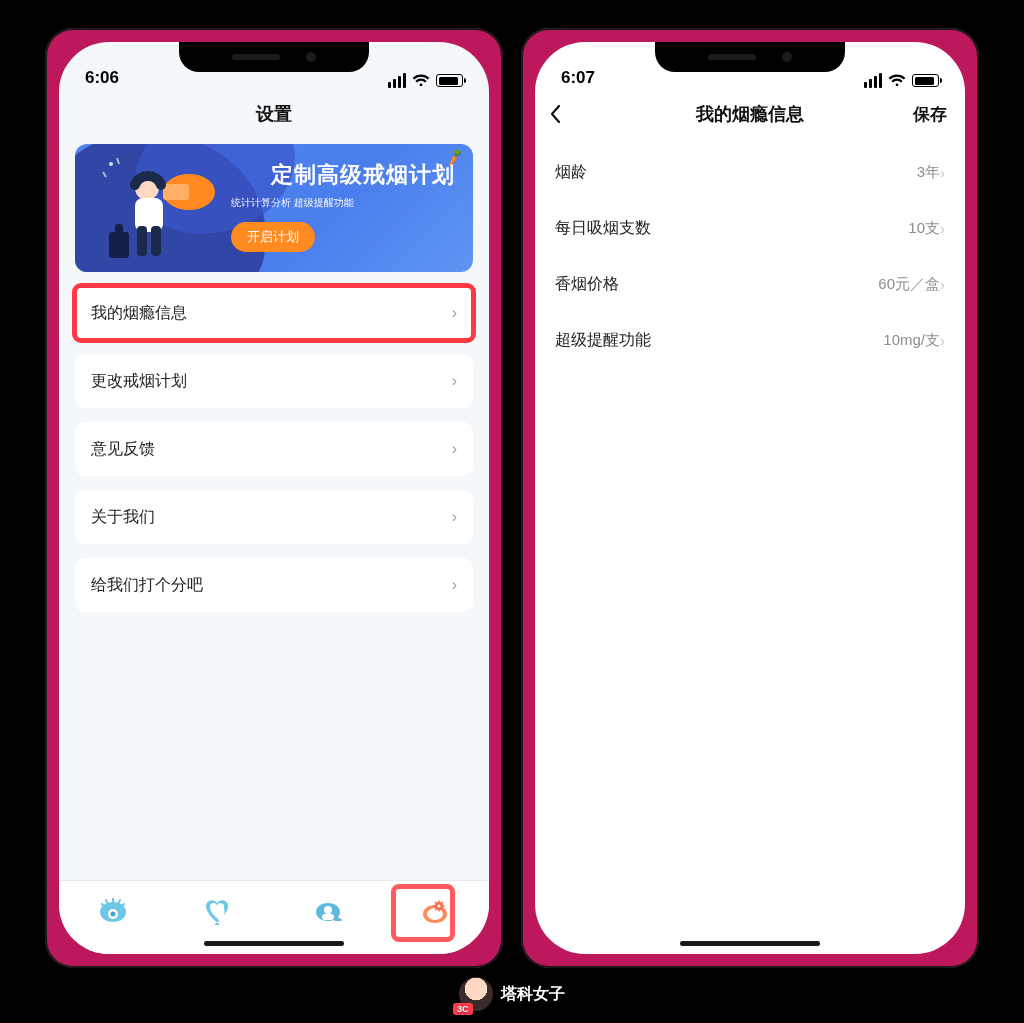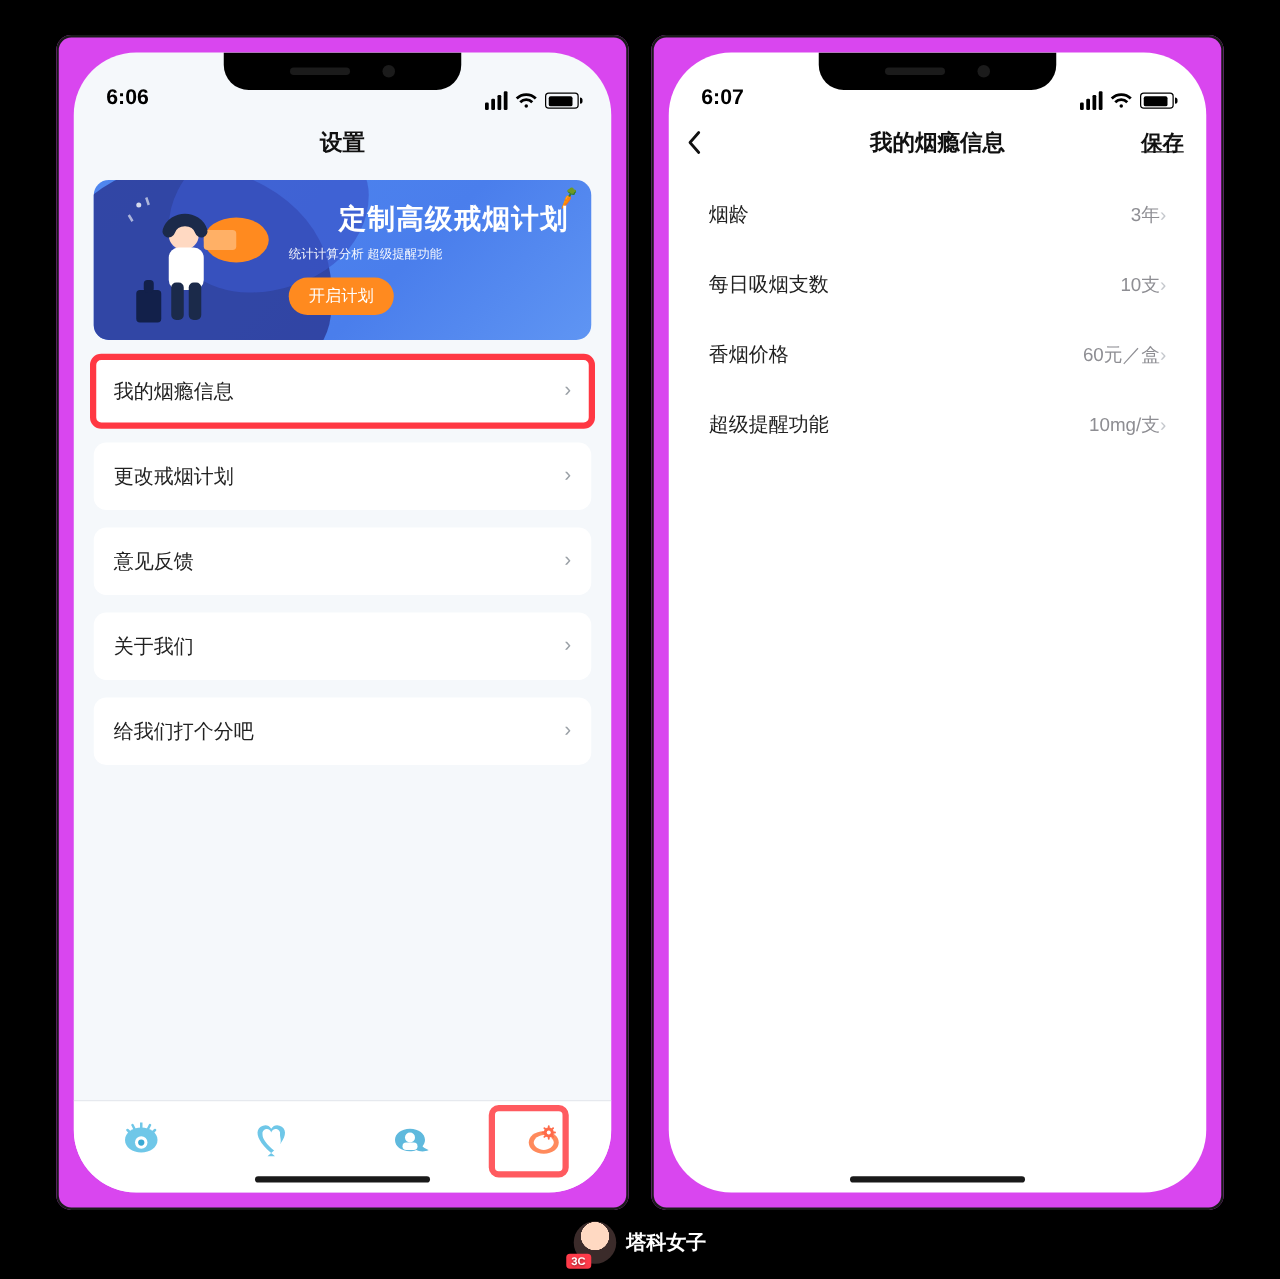--- a/index.html
+++ b/index.html
@@ -15,22 +15,22 @@
     position: absolute;
     left: 50%; top: 28px;
     transform: translateX(-50%);
     display: flex;
     gap: 18px;
   }
   
   .phone {
     width: 458px;
     height: 940px;
-    background: #d946ef;
-    border-radius: 12px;
+    background: #be185d;
+    border-radius: 28px;
     padding: 14px;
     position: relative;
     box-shadow: inset 0 0 0 2px #1a1a1a;
   }
   .phone-inner {
     width: 100%; height: 100%;
     background: #f5f8fb;
     border-radius: 50px;
     position: relative;
     overflow: hidden;
@@ -81,21 +81,21 @@
   .navhead{
     height:44px; display:flex; align-items:center; justify-content:center;
     position:relative; font-size:18px; font-weight:600; color:#111;
   }
   .navhead .back{
     position:absolute; left:14px; top:0; bottom:0; display:flex; align-items:center;
     font-size:22px; color:#111;
   }
   .navhead .right-btn{
     position:absolute; right:18px; top:0; bottom:0; display:flex; align-items:center;
-    font-size:17px; color:#111;text-decoration:underline;
+    font-size:17px; color:#111;
   }
   
   .banner{
     margin:8px 16px 14px; height:128px; border-radius:12px;
     background: linear-gradient(135deg,#4f86ef 0%, #4a7eec 60%, #5f95f3 100%);
     position:relative; overflow:hidden; color:#fff;
   }
   .banner .blob1{position:absolute;left:-30px;bottom:-40px;width:220px;height:180px;background:#2f3f9c;border-radius:50% 60% 40% 60%;opacity:.9}
   .banner .blob2{position:absolute;left:60px;top:-40px;width:160px;height:130px;background:#3a55c9;border-radius:60% 40% 60% 40%;opacity:.7}
   .banner .person{
@@ -131,21 +131,21 @@
   .tab svg{display:block}
   .tab-highlight{
     position:absolute; right:34px; bottom:12px; width:64px; height:58px;
     border:5px solid #ff5a5f; border-radius:8px;
     pointer-events:none;
   }
   
   .list2{padding:8px 0 0;}
   .row2{
     height:56px;display:flex;align-items:center;justify-content:space-between;
-    padding:0 32px;font-size:16px;color:#222;border-bottom:0;
+    padding:0 20px;font-size:16px;color:#222;border-bottom:0;
   }
   .row2 .val{color:#8e8e93;font-size:15px;display:flex;align-items:center;}
   .row2 .chev{color:#c4c7cc;font-size:15px;}
   .home-ind{
     position:absolute;bottom:8px;left:50%;transform:translateX(-50%);
     width:140px;height:5px;background:#000;border-radius:3px;opacity:.9;
   }
   
   .watermark{
     position:absolute; bottom:12px; left:50%; transform:translateX(-50%);

